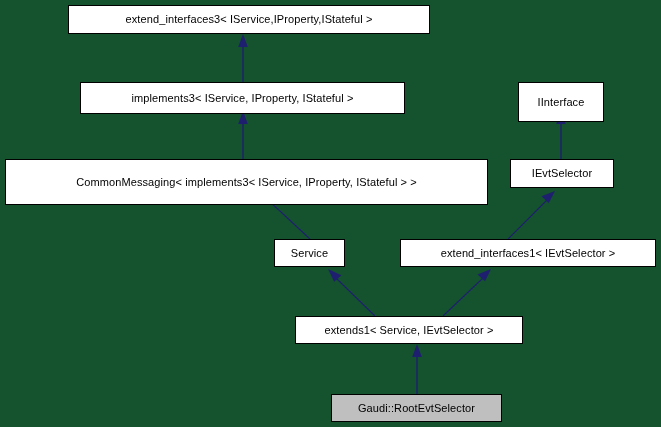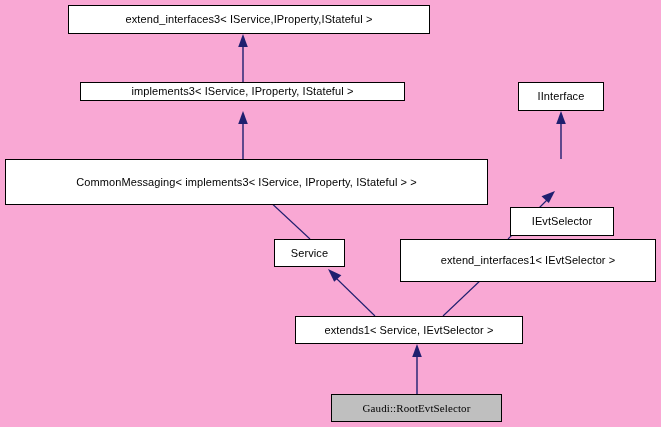--- a/index.html
+++ b/index.html
@@ -4,21 +4,21 @@
 <style>
   html, body {
     margin: 0;
     padding: 0;
     background: #ffffff;
   }
   #diagram-root {
     position: relative;
     width: 661px;
     height: 427px;
-    background: #f9a8d4;
+    background: #14532d;
     overflow: hidden;
     font-family: "Liberation Sans", "DejaVu Sans", sans-serif;
   }
   #edge-layer {
     position: absolute;
     left: 0;
     top: 0;
     width: 661px;
     height: 427px;
     pointer-events: none;
@@ -90,45 +90,45 @@
     <g>
       <line x1="417" y1="394" x2="417" y2="354" stroke="#1f1f6f" stroke-width="1.4"></line>
       <polygon points="417,344 412.2,357 421.8,357" fill="#1f1f6f"></polygon>
     </g>
   </svg>
 
   <div class="uml-node" style="left: 68px; top: 5px; width: 362px; height: 29px;">
     <span class="node-label">extend_interfaces3&lt; IService,IProperty,IStateful &gt;</span>
   </div>
 
-  <div class="uml-node" style="left: 80px; top: 82px; width: 325px; height: 19px;">
+  <div class="uml-node" style="left: 80px; top: 82px; width: 325px; height: 32px;">
     <span class="node-label">implements3&lt; IService, IProperty, IStateful &gt;</span>
   </div>
 
-  <div class="uml-node" style="left: 518px; top: 82px; width: 86px; height: 29px;">
+  <div class="uml-node" style="left: 518px; top: 82px; width: 86px; height: 40px;">
     <span class="node-label">IInterface</span>
   </div>
 
   <div class="uml-node" style="left: 5px; top: 159px; width: 483px; height: 46px;">
     <span class="node-label">CommonMessaging&lt; implements3&lt; IService, IProperty, IStateful &gt; &gt;</span>
   </div>
 
-  <div class="uml-node" style="left: 510px; top: 159px; width: 104px; height: 29px; margin-top: 48px;">
+  <div class="uml-node" style="left: 510px; top: 159px; width: 104px; height: 29px;">
     <span class="node-label">IEvtSelector</span>
   </div>
 
   <div class="uml-node" style="left: 274px; top: 239px; width: 71px; height: 28px;">
     <span class="node-label">Service</span>
   </div>
 
-  <div class="uml-node" style="left: 400px; top: 239px; width: 256px; height: 43px;">
+  <div class="uml-node" style="left: 400px; top: 239px; width: 256px; height: 28px;">
     <span class="node-label">extend_interfaces1&lt; IEvtSelector &gt;</span>
   </div>
 
   <div class="uml-node" style="left: 295px; top: 316px; width: 228px; height: 28px;">
     <span class="node-label">extends1&lt; Service, IEvtSelector &gt;</span>
   </div>
 
-  <div class="uml-node highlight" style="left: 331px; top: 394px; width: 171px; height: 28px; font-family: Liberation Serif, serif;">
+  <div class="uml-node highlight" style="left: 331px; top: 394px; width: 171px; height: 28px;">
     <span class="node-label">Gaudi::RootEvtSelector</span>
   </div>
 
 </div>
 
 </body></html>

